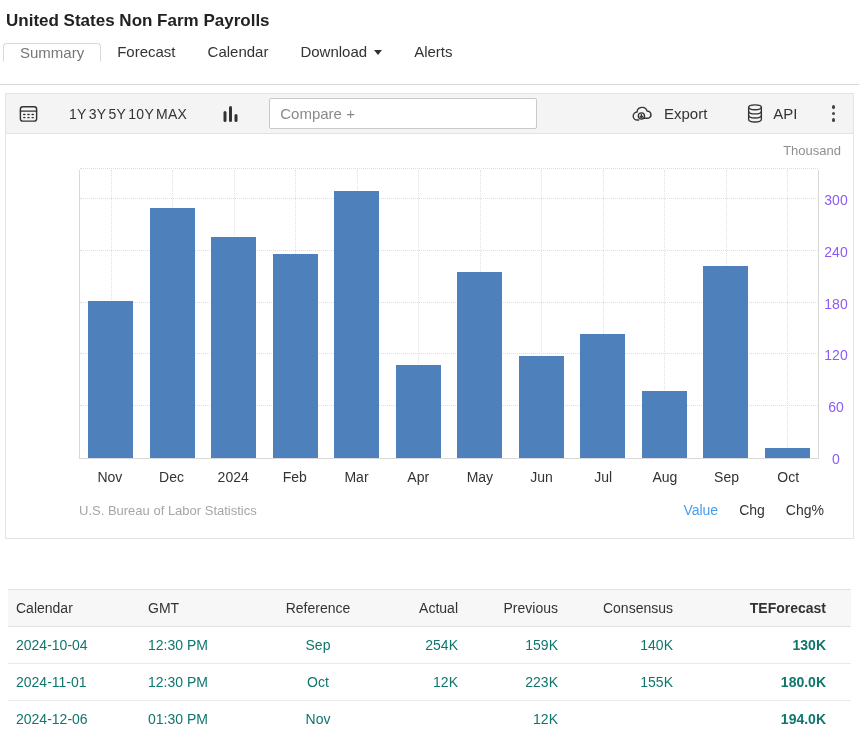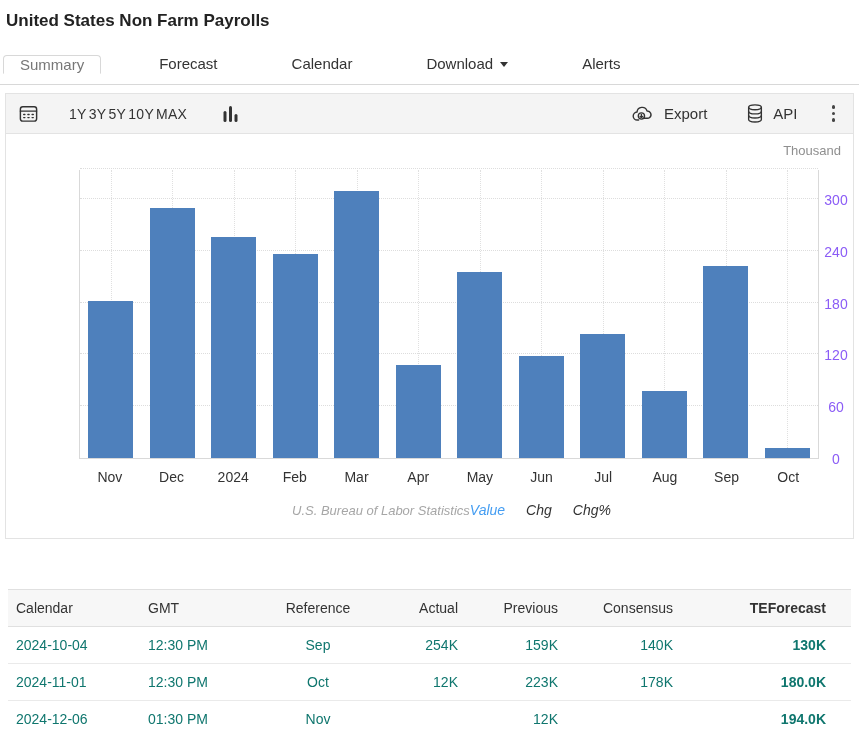--- a/index.html
+++ b/index.html
@@ -9,22 +9,22 @@
     font-family: "Liberation Sans", sans-serif;
     color: #222; overflow: hidden; position: relative;
   }
   
   .page-title {
     font-size: 17px; font-weight: bold; color: #222;
     padding: 11px 0 12px 6px;
   }
   
   .tabbar {
-    display: flex; align-items: center; height: 42px;
-    border-bottom: 1px solid #d8d8d8; padding-left: 3px; gap: 42px;
+    display: flex; align-items: flex-start; height: 42px;
+    border-bottom: 1px solid #d8d8d8; padding-left: 3px;
   }
   .tab {
     display: flex; align-items: center; gap: 7px;
     padding: 0 16px; font-size: 15px; color: #333; cursor: pointer;
     white-space: nowrap;
   }
   .tab.active {
     background: #fff; color: #777;
     border: 1px solid #d8d8d8; border-bottom: 1px solid #fff;
     margin-bottom: -1px; border-radius: 4px 4px 0 0;
@@ -88,23 +88,22 @@
   .bar-slot { flex: 1 1 0; display: flex; justify-content: center; align-items: flex-end; height: 100%; }
   .bar { width: 73%; }
   .ylabels { position: absolute; top: 0; bottom: 0; right: 0; width: 34px; }
   .ylabel {
     position: absolute; left: 0; right: 0; text-align: center;
     font-size: 14px; color: #8b5cf6; line-height: 14px;
   }
   .xlabels { display: flex; padding: 10px 34px 0 25px; }
   .xlabel { flex: 1 1 0; text-align: center; font-size: 14px; color: #333; }
   .chart-footer {
-    display: flex; justify-content: center; align-items: center;
+    display: flex; justify-content: space-between; align-items: center;
     padding: 17px 29px 20px 25px;
-    font-style: italic;
   }
   .source { font-size: 13px; color: #a6a6a6; }
   .modes { display: flex; gap: 21px; font-size: 14px; }
   .mode { color: #333; cursor: pointer; }
   .mode.active { color: #449df2; }
   
   .events-table {
     width: 843px; margin: 50px 8px 0; border-collapse: collapse;
     font-size: 14px; table-layout: fixed;
   }
@@ -171,20 +170,21 @@
   </div>
 
   <span class="tb-icon-btn charttype">
     <svg width="16" height="18" viewBox="0 0 16 18">
       <rect x="0.5" y="6" width="3" height="11" rx="1.5" fill="#333"></rect>
       <rect x="6" y="1" width="3" height="16" rx="1.5" fill="#333"></rect>
       <rect x="11.5" y="9" width="3" height="8" rx="1.5" fill="#333"></rect>
     </svg>
   </span>
 
+  <input class="compare-input" type="text" placeholder="Compare +" style="">
 
   <div class="tb-right">
     <span class="tb-group">
       <svg class="oicon" width="24" height="20" viewBox="0 0 26 20">
         <path d="M7.2 16.5 h-1.4 a4.3 4.3 0 0 1 -.4 -8.6 a5.6 5.6 0 0 1 10.9 -1.2 a4 4 0 0 1 2.9 7 c-.7.6-1.6.9-2.5.9 h-4"></path>
         <circle cx="10.2" cy="12.2" r="3.4"></circle>
         <line x1="10.2" y1="10.6" x2="10.2" y2="13.6"></line>
         <path d="M8.9 12.6 l1.3 1.3 l1.3 -1.3"></path>
       </svg>
       <span>Export</span>
@@ -332,21 +332,21 @@
         <td class="c-right">159K</td>
         <td class="c-right">140K</td>
         <td class="c-right">130K</td>
       </tr>
       <tr>
         <td class="c-left">2024-11-01</td>
         <td class="c-left">12:30 PM</td>
         <td class="c-center">Oct</td>
         <td class="c-right">12K</td>
         <td class="c-right">223K</td>
-        <td class="c-right">178K</td>
+        <td class="c-right">155K</td>
         <td class="c-right">180.0K</td>
       </tr>
       <tr>
         <td class="c-left">2024-12-06</td>
         <td class="c-left">01:30 PM</td>
         <td class="c-center">Nov</td>
         <td class="c-right"></td>
         <td class="c-right">12K</td>
         <td class="c-right"></td>
         <td class="c-right">194.0K</td>

